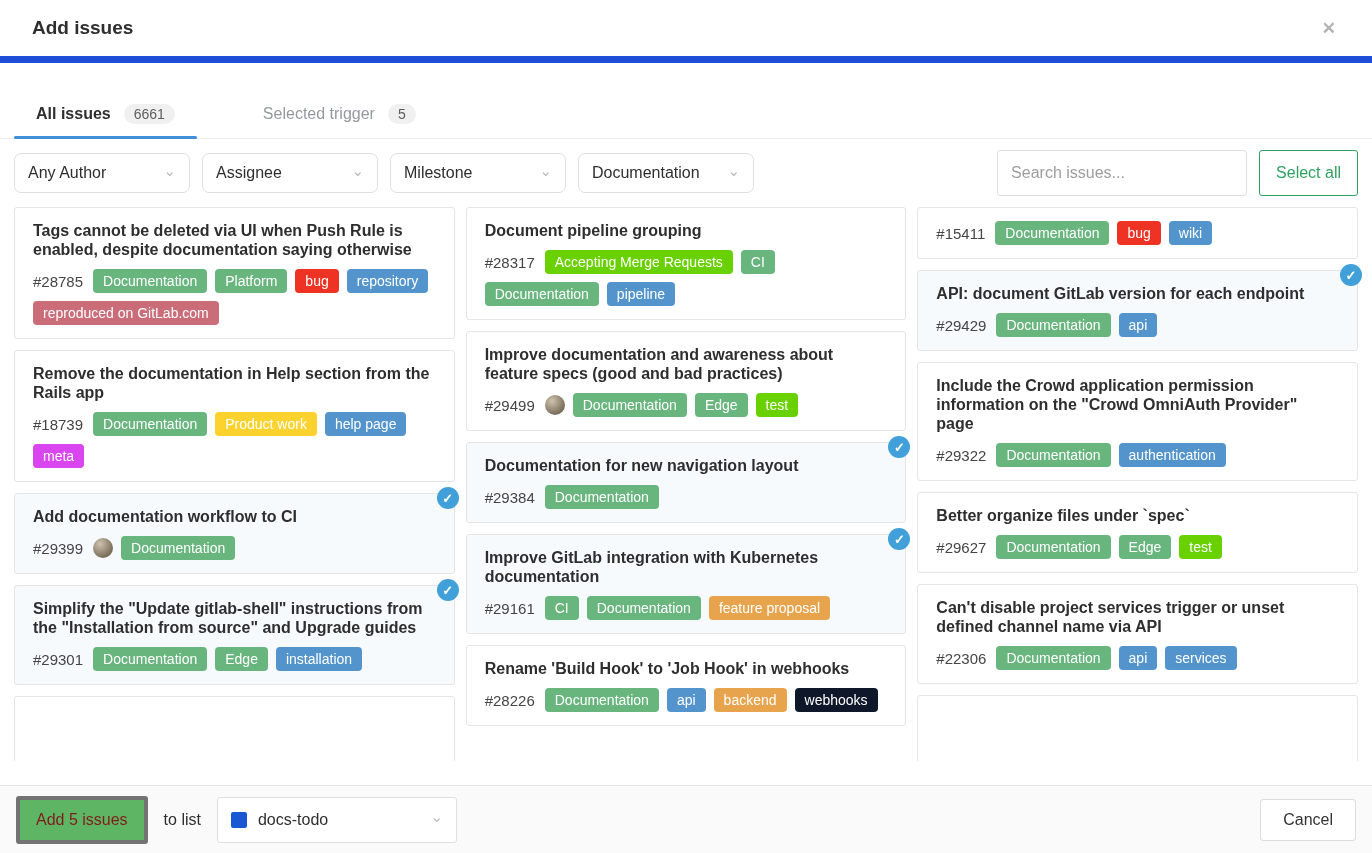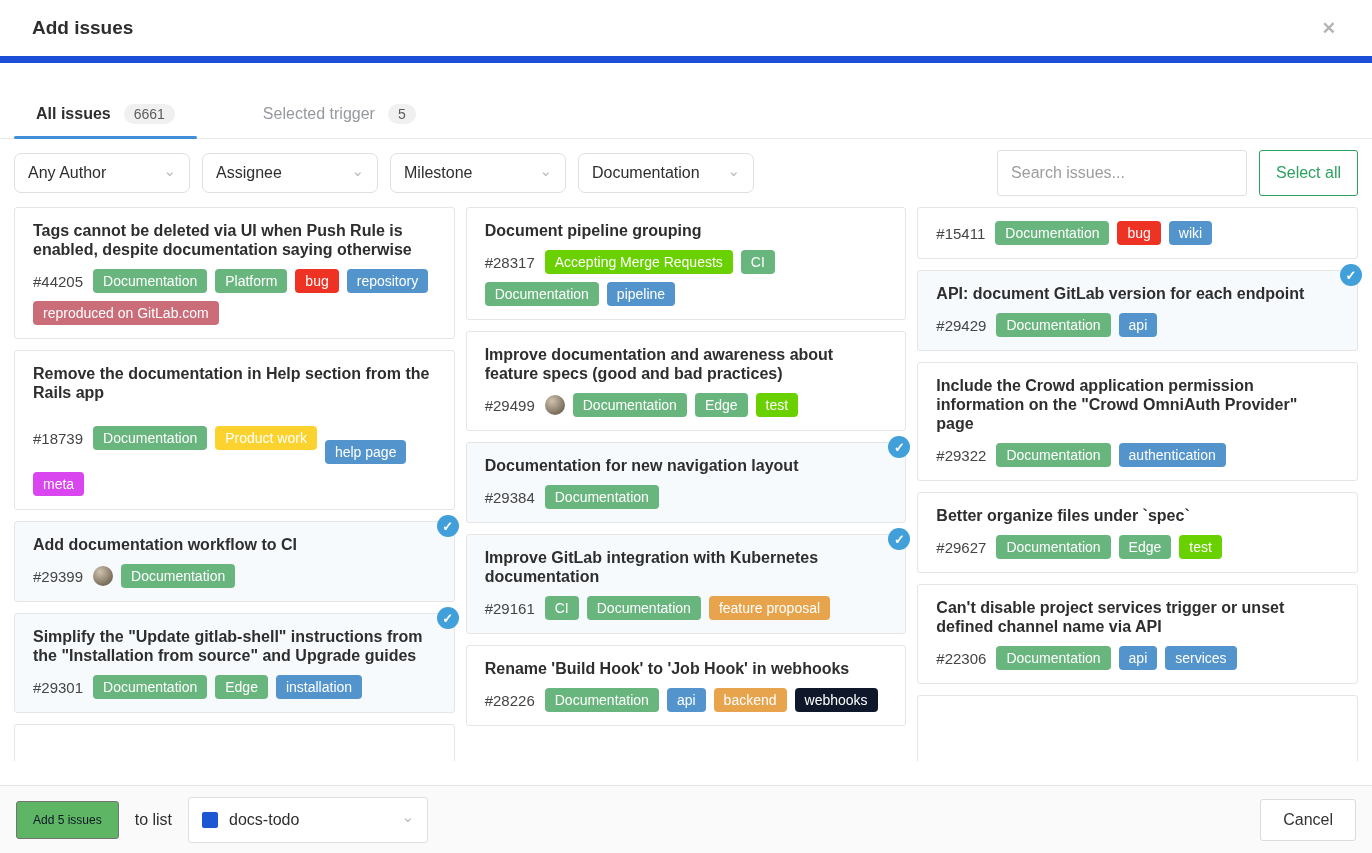--- a/index.html
+++ b/index.html
@@ -102,22 +102,22 @@
     display:flex; align-items:center; justify-content:center;
     font-size:13px; font-weight:bold;
   }
   
   .modal-footer{
     position:absolute; left:0; right:0; bottom:0; height:68px;
     background:#fafafa; border-top:1px solid #e5e5e5;
     display:flex; align-items:center; gap:16px; padding:0 16px;
   }
   .add-btn{
-    background:#5eb563; color:#0f172a; border:1px solid #737373;
-    border-radius:3px; padding:11px 16px; font-size:12px; cursor:pointer;
+    background:#5eb563; color:#7f1d1d; border:4px solid #737373;
+    border-radius:3px; padding:11px 16px; font-size:16px; cursor:pointer;
     font-family:"Liberation Sans",sans-serif;
   }
   .to-list{ font-size:16px; color:#2e2e2e; }
   .list-select{
     background:#fff; border:1px solid #dfdfdf; border-radius:3px;
     height:46px; width:240px; display:flex; align-items:center;
     gap:11px; padding:0 13px; cursor:pointer;
   }
   .list-color-square{
     width:16px; height:16px; border-radius:2px; background:#1b57d2; flex:0 0 auto;
@@ -171,35 +171,35 @@
       </div>
     <input class="search-input" type="text" placeholder="Search issues..." style="">
     <button class="select-all-btn">Select all</button>
   </div>
 
   <main class="board" id="board">
       <div class="board-column">
         <div class="issue-card">
           <div class="card-title">Tags cannot be deleted via UI when Push Rule is enabled, despite documentation saying otherwise</div>
           <div class="card-meta">
-            <span class="issue-id">#44205</span>
+            <span class="issue-id">#28785</span>
             <span class="label-pill" style="background: rgb(105, 181, 126);">Documentation</span>
             <span class="label-pill" style="background: rgb(105, 181, 126);">Platform</span>
             <span class="label-pill" style="background: rgb(238, 50, 36);">bug</span>
             <span class="label-pill" style="background: rgb(83, 148, 204);">repository</span>
             <span class="label-pill" style="background: rgb(203, 108, 121);">reproduced on GitLab.com</span>
           </div>
         </div>
         <div class="issue-card">
           <div class="card-title">Remove the documentation in Help section from the Rails app</div>
           <div class="card-meta">
             <span class="issue-id">#18739</span>
             <span class="label-pill" style="background: rgb(105, 181, 126);">Documentation</span>
             <span class="label-pill" style="background: rgb(252, 211, 46);">Product work</span>
-            <span class="label-pill" style="background: rgb(83, 148, 204); margin-top: 28px;">help page</span>
+            <span class="label-pill" style="background: rgb(83, 148, 204);">help page</span>
             <span class="label-pill" style="background: #d946ef;">meta</span>
           </div>
         </div>
         <div class="issue-card selected">
           <div class="card-title">Add documentation workflow to CI</div>
           <div class="card-meta">
             <span class="issue-id">#29399</span>
             <span class="avatar"></span>
             <span class="label-pill" style="background: rgb(105, 181, 126);">Documentation</span>
           </div>

